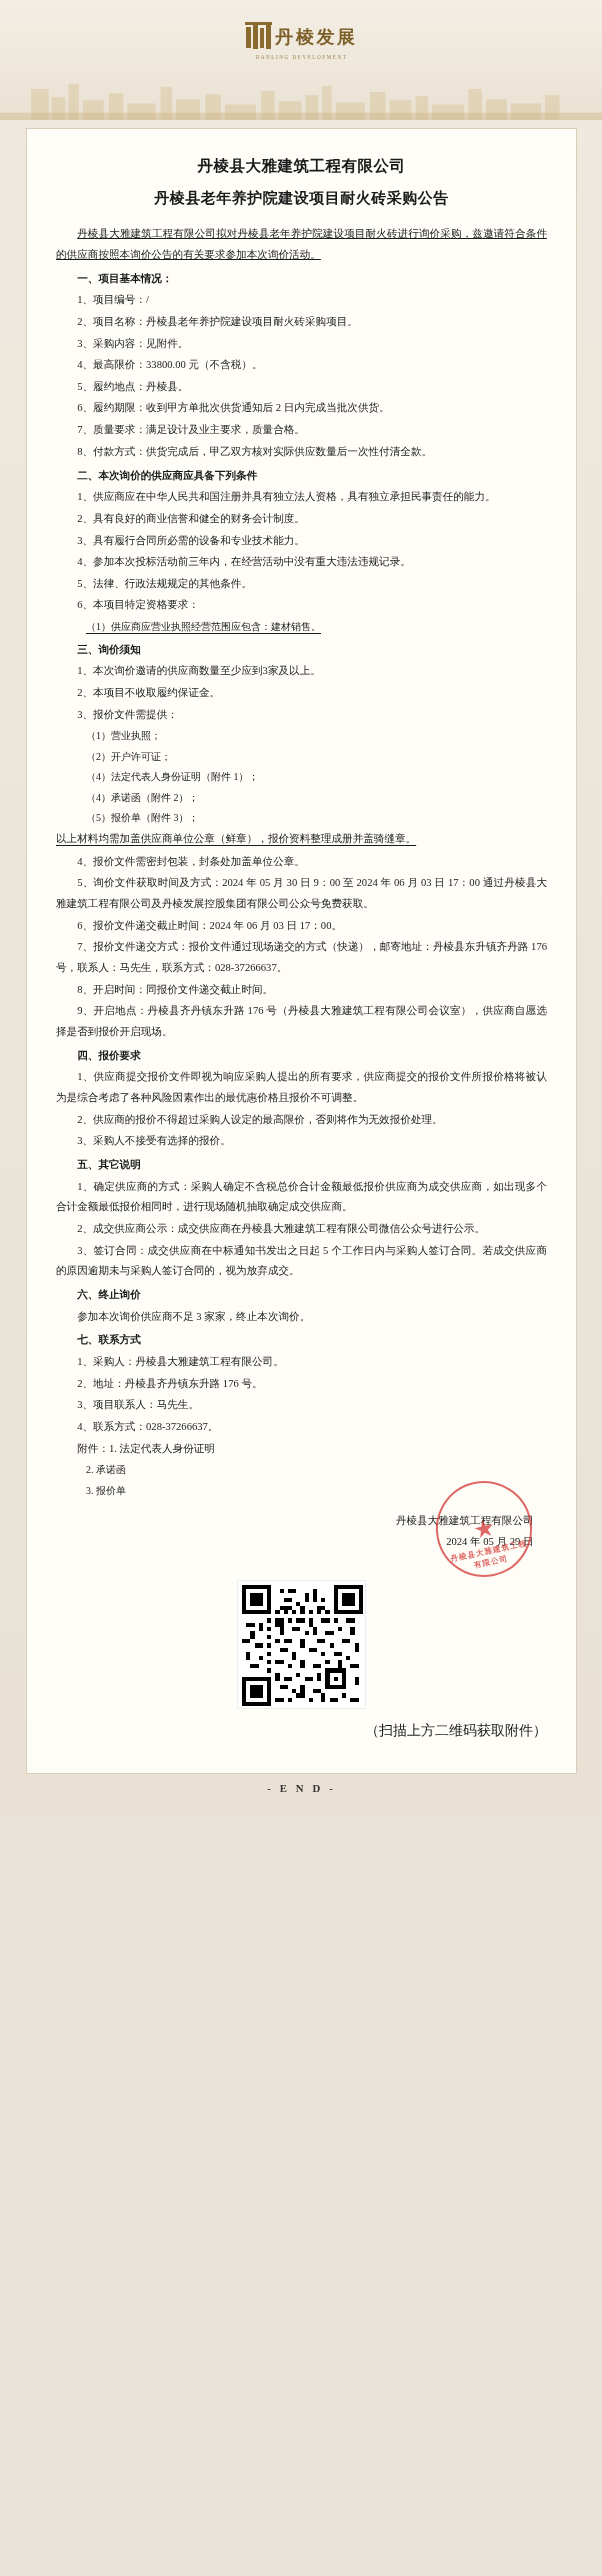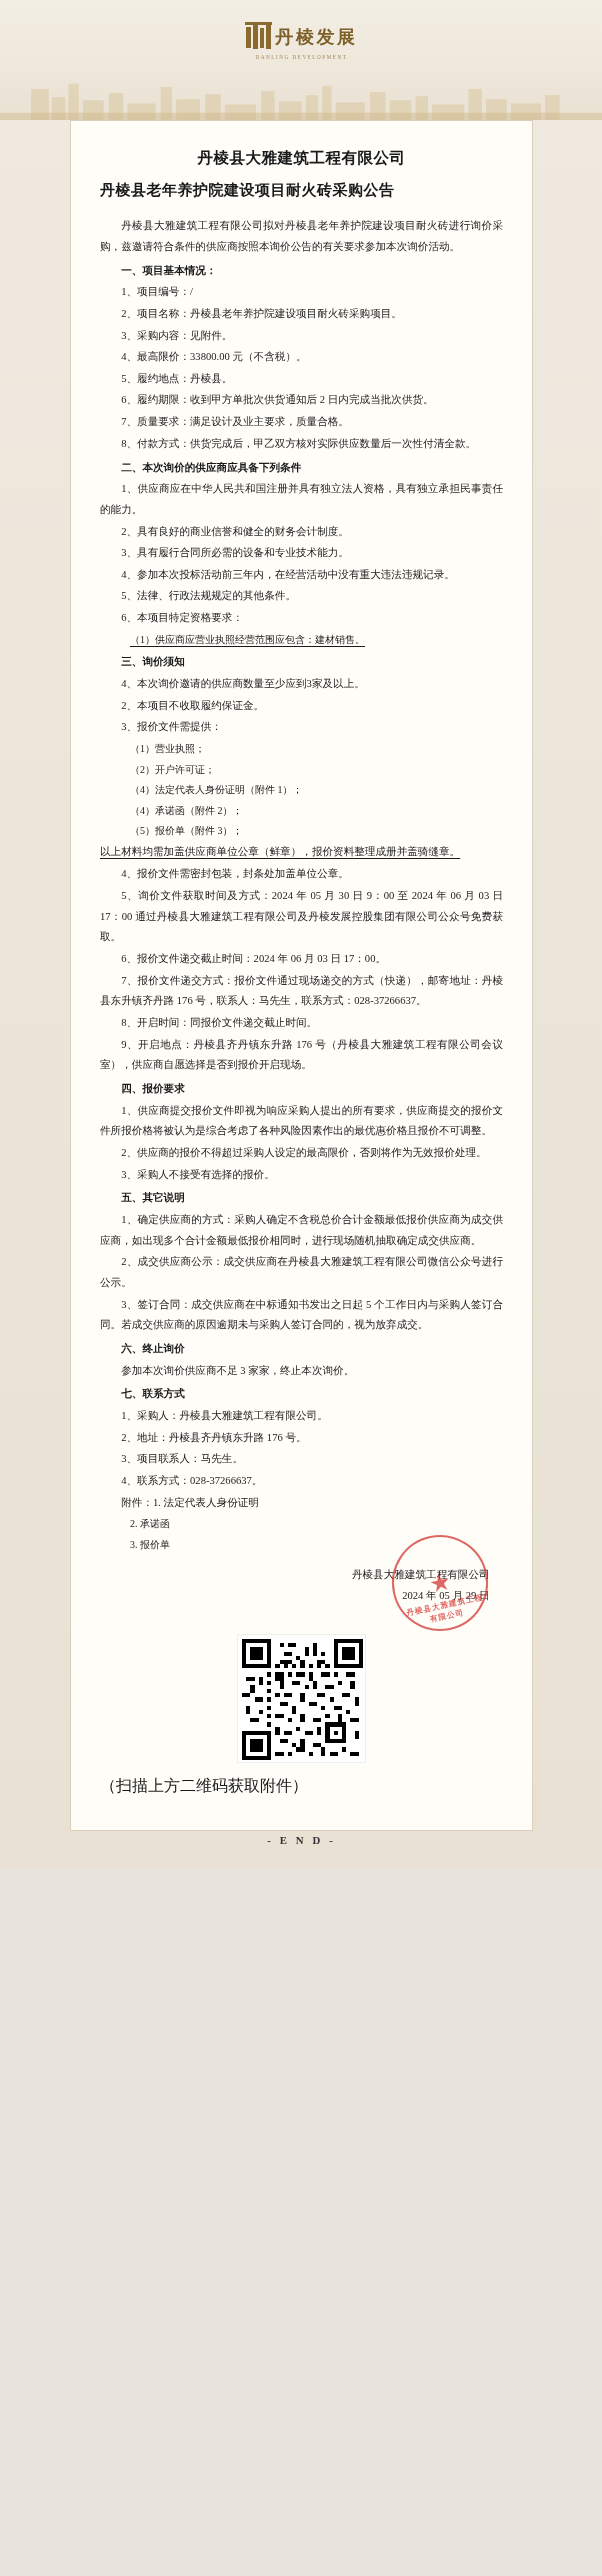--- a/index.html
+++ b/index.html
@@ -60,48 +60,50 @@
   }
   .skyline {
     position:absolute;
     left:0; right:0; bottom:0;
     height: 57px;
     opacity: .55;
   }
 
   
   .doc {
-    width: 463px;
-    margin: 0 auto;
+    width: 551px;
+    margin: 8px auto;
     background: #fffdf8;
     border: 0.5px solid #d9cfbb;
     padding: 21.6px 29px 33px 29px;
     position: relative;
   }
   h1.doc-title {
     text-align:center;
     font-size: 15.5px;
     font-weight: bold;
     margin: 3.1px 0 10.3px 0;
     letter-spacing: 0.5px;
     line-height: 1.5;
   }
   h2.doc-subtitle {
+    text-align:center;
     font-size: 15px;
     font-weight: bold;
     margin: 0 0 14.4px 0;
     letter-spacing: 0.5px;
     line-height: 1.5;
   }
   p.para {
     font-size: 10.6px;
     line-height: 1.95;
     margin: 0 0 2.1px 0;
     text-align: justify;
     text-indent: 2em;
+    text-decoration: underline;
   }
   p.flush {
     text-indent: 0;
   }
   p.sec {
     font-size: 10.6px;
     line-height: 1.95;
     margin: 3.1px 0 1px 0;
     text-indent: 2em;
     font-weight: bold;
@@ -172,22 +174,22 @@
   .qr {
     width: 129px; height: 129px;
     margin: 0 auto;
     background: #fff;
     padding: 4.1px;
     border: 0.5px solid #eee;
   }
   .qr svg { display:block; }
   .qr-caption {
     margin-top: 13.4px;
-    font-size: 16px;
-    text-align:left;
+    font-size: 14px;
+    text-align:right;
   }
   .end {
     text-align:center;
     margin-top: 3px;
     font-size: 10.8px;
     letter-spacing: 3.1px;
     color: #333;
     font-weight: bold;
   }
 </style>
@@ -260,21 +262,21 @@
     <p class="sec">二、本次询价的供应商应具备下列条件</p>
     <p class="item">1、供应商应在中华人民共和国注册并具有独立法人资格，具有独立承担民事责任的能力。</p>
     <p class="item">2、具有良好的商业信誉和健全的财务会计制度。</p>
     <p class="item">3、具有履行合同所必需的设备和专业技术能力。</p>
     <p class="item">4、参加本次投标活动前三年内，在经营活动中没有重大违法违规记录。</p>
     <p class="item">5、法律、行政法规规定的其他条件。</p>
     <p class="item">6、本项目特定资格要求：</p>
     <p class="sub ul">（1）供应商应营业执照经营范围应包含：建材销售。</p>
 
     <p class="sec">三、询价须知</p>
-    <p class="item">4、本次询价邀请的供应商数量至少应到3家及以上。</p>
+    <p class="item">1、本次询价邀请的供应商数量至少应到3家及以上。</p>
     <p class="item">2、本项目不收取履约保证金。</p>
     <p class="item">3、报价文件需提供：</p>
     <p class="sub">（1）营业执照；</p>
     <p class="sub">（2）开户许可证；</p>
     <p class="sub">（4）法定代表人身份证明（附件 1）；</p>
     <p class="sub">（4）承诺函（附件 2）；</p>
     <p class="sub">（5）报价单（附件 3）；</p>
     <p class="para flush ul">以上材料均需加盖供应商单位公章（鲜章），报价资料整理成册并盖骑缝章。</p>
     <p class="item">4、报价文件需密封包装，封条处加盖单位公章。</p>
     <p class="item">5、询价文件获取时间及方式：2024 年 05 月 30 日 9：00 至 2024 年 06 月 03 日 17：00 通过丹棱县大雅建筑工程有限公司及丹棱发展控股集团有限公司公众号免费获取。</p>

